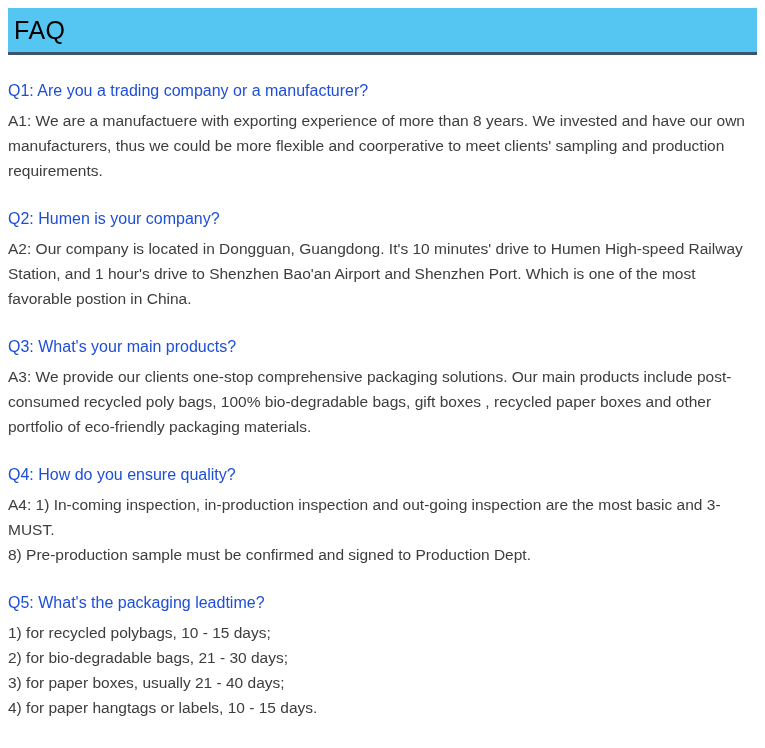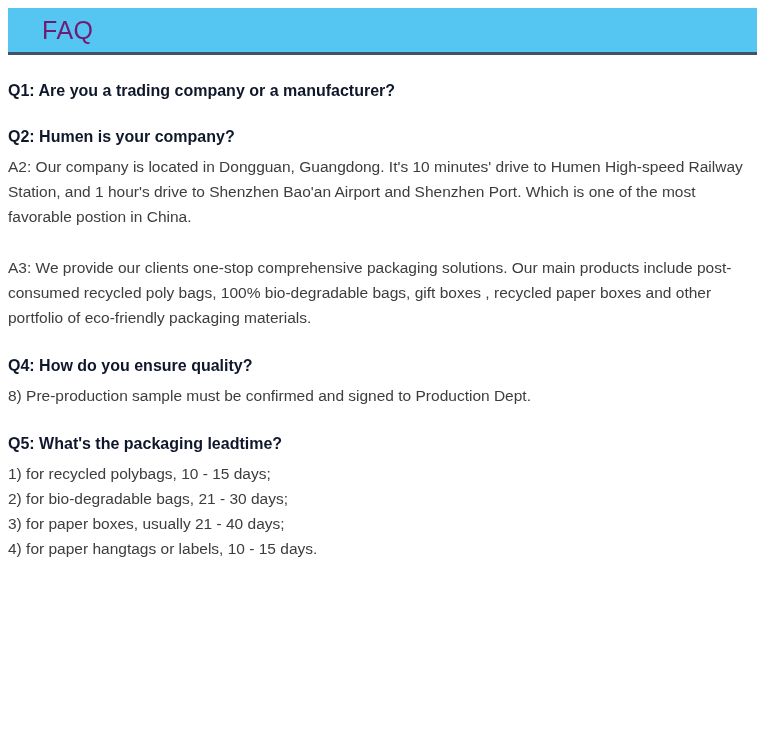--- a/index.html
+++ b/index.html
@@ -19,33 +19,32 @@
     background: #55C5F1;
     border-bottom: 3px solid #3D5368;
     height: 47px;
     display: flex;
     align-items: center;
     padding: 0 6px;
   }
   .header-title {
     font-size: 25px;
     font-weight: 400;
-    color: #701a75;
+    color: #000000;
     letter-spacing: 0.5px;
-    margin-left: 28px;
   }
   .faq-list {
     padding: 0 0;
   }
   .faq-item {
     margin-top: 26px;
   }
   .faq-question {
-    color: #0f172a;
-    font-weight: 700;
+    color: #1d4ed8;
+    font-weight: 400;
     font-size: 16px;
     line-height: 20px;
     margin: 0 0 7px 0;
   }
   .faq-answer {
     color: #3D3D3D;
     font-size: 15.5px;
   }
   .answer-line {
     line-height: 25px;
@@ -56,38 +55,43 @@
 
 <div class="page">
 
   <div class="header-bar">
     <span class="header-title">FAQ</span>
   </div>
 
   <div class="faq-list">
   <div class="faq-item">
     <div class="faq-question">Q1: Are you a trading company or a manufacturer?</div>
+    <div class="faq-answer">
+          <div class="answer-line">A1: We are a manufactuere with exporting experience of more than 8 years. We invested and have our own manufacturers, thus we could be more flexible and coorperative to meet clients' sampling and production requirements.</div>
+        </div>
   </div>
 
   <div class="faq-item">
     <div class="faq-question">Q2: Humen is your company?</div>
     <div class="faq-answer">
           <div class="answer-line">A2: Our company is located in Dongguan, Guangdong. It's 10 minutes' drive to Humen High-speed Railway Station, and 1 hour's drive to Shenzhen Bao'an Airport and Shenzhen Port. Which is one of the most favorable postion in China.</div>
         </div>
   </div>
 
   <div class="faq-item">
+    <div class="faq-question">Q3: What's your main products?</div>
     <div class="faq-answer">
           <div class="answer-line">A3: We provide our clients one-stop comprehensive packaging solutions. Our main products include post-consumed recycled poly bags, 100% bio-degradable bags, gift boxes , recycled paper boxes and other portfolio of eco-friendly packaging materials.</div>
         </div>
   </div>
 
   <div class="faq-item">
     <div class="faq-question">Q4: How do you ensure quality?</div>
     <div class="faq-answer">
+          <div class="answer-line">A4: 1) In-coming inspection, in-production inspection and out-going inspection are the most basic and 3-MUST.</div>
           <div class="answer-line">8) Pre-production sample must be confirmed and signed to Production Dept.</div>
         </div>
   </div>
 
   <div class="faq-item">
     <div class="faq-question">Q5: What's the packaging leadtime?</div>
     <div class="faq-answer">
           <div class="answer-line">1) for recycled polybags, 10 - 15 days;</div>
           <div class="answer-line">2) for bio-degradable bags, 21 - 30 days;</div>
           <div class="answer-line">3) for paper boxes, usually 21 - 40 days;</div>

